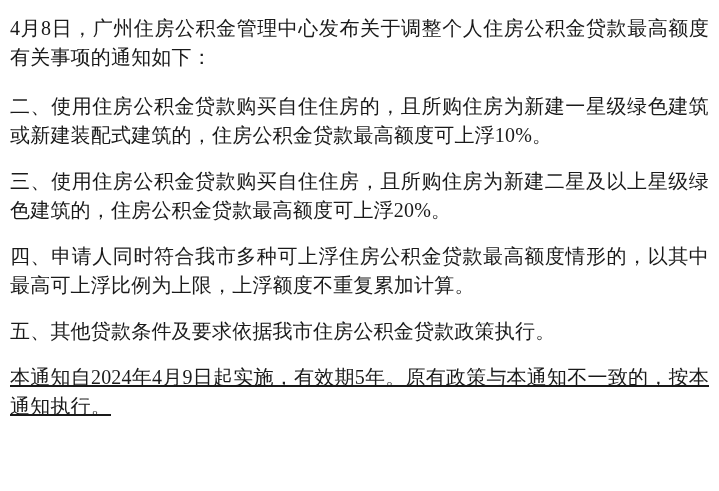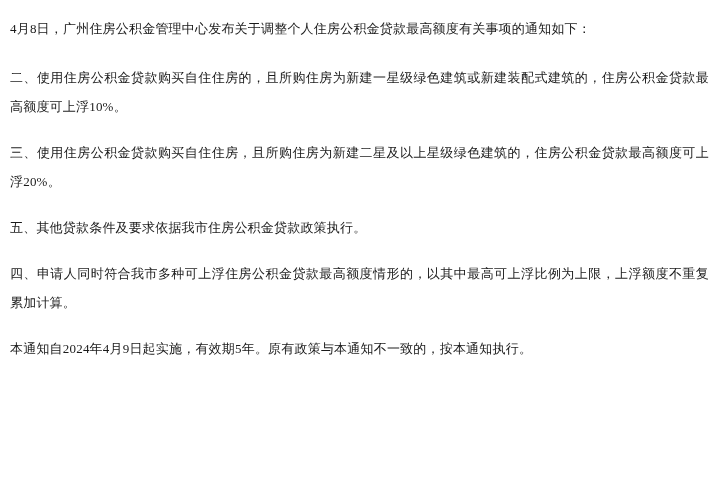--- a/index.html
+++ b/index.html
@@ -15,38 +15,39 @@
     overflow: hidden;
   }
   .page {
     box-sizing: border-box;
     width: 719px;
     height: 491px;
     padding: 14px 10px 10px 10px;
     background: #ffffff;
   }
   .para {
-    font-size: 13px;
+    font-size: 20px;
     line-height: 29px;
     text-align: justify;
     text-justify: inter-ideograph;
     margin: 0 0 17px 0;
     letter-spacing: 0.2px;
     color: #1a1a1a;
   }
   .para:last-child {
     margin-bottom: 0;
+    text-decoration: underline;
   }
   .para.lead {
     margin-bottom: 20px;
   }
 </style>
 </head>
 <body>
 
 <div class="page">
   <p class="para lead">4月8日，广州住房公积金管理中心发布关于调整个人住房公积金贷款最高额度有关事项的通知如下：</p>
   <p class="para">二、使用住房公积金贷款购买自住住房的，且所购住房为新建一星级绿色建筑或新建装配式建筑的，住房公积金贷款最高额度可上浮10%。</p>
   <p class="para">三、使用住房公积金贷款购买自住住房，且所购住房为新建二星及以上星级绿色建筑的，住房公积金贷款最高额度可上浮20%。</p>
+  <p class="para">四、申请人同时符合我市多种可上浮住房公积金贷款最高额度情形的，以其中最高可上浮比例为上限，上浮额度不重复累加计算。</p>
   <p class="para">五、其他贷款条件及要求依据我市住房公积金贷款政策执行。</p>
-  <p class="para">四、申请人同时符合我市多种可上浮住房公积金贷款最高额度情形的，以其中最高可上浮比例为上限，上浮额度不重复累加计算。</p>
   <p class="para">本通知自2024年4月9日起实施，有效期5年。原有政策与本通知不一致的，按本通知执行。</p>
 </div>
 
 </body></html>

